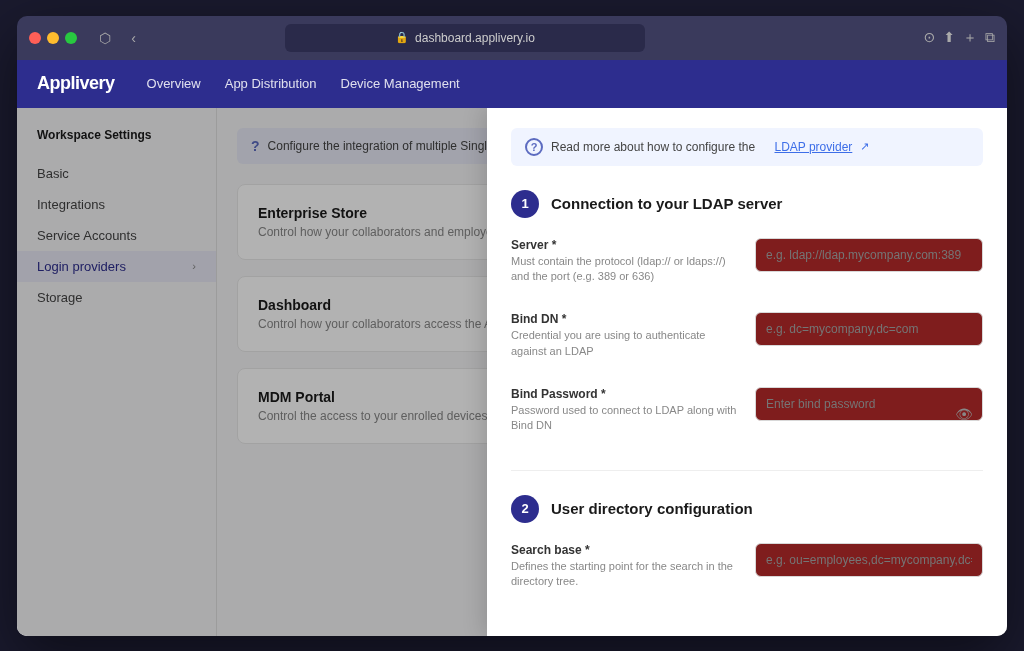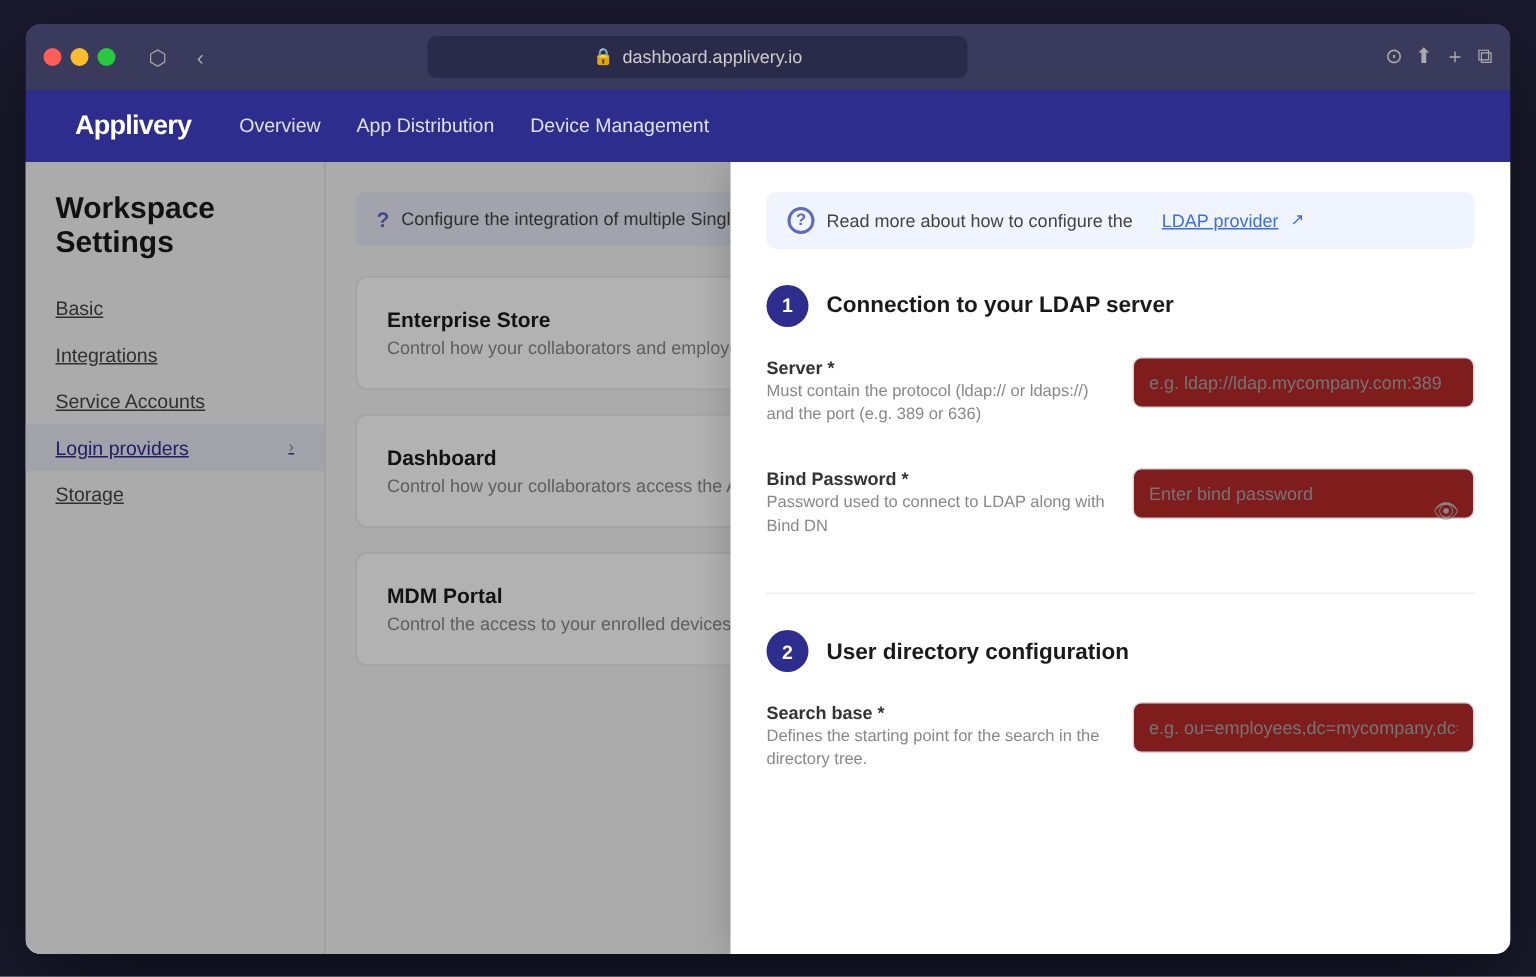--- a/index.html
+++ b/index.html
@@ -91,21 +91,20 @@
       gap: 24px;
       flex-shrink: 0;
     }
 
     .app-logo {
       color: white;
       font-size: 18px;
       font-weight: 700;
       letter-spacing: -0.5px;
       margin-right: 8px;
-      margin-left: 13px;
     }
 
     .nav-item {
       color: rgba(255,255,255,0.85);
       font-size: 13px;
       cursor: pointer;
       padding: 4px 0;
     }
 
     
@@ -120,35 +119,34 @@
     
     .sidebar {
       width: 200px;
       background: #f5f5f7;
       padding: 20px 0;
       flex-shrink: 0;
       border-right: 1px solid #e0e0e0;
     }
 
     .sidebar-title {
-      font-size: 20px;
+      font-size: 12px;
       font-weight: 700;
       color: #1a1a1a;
       padding: 0 20px 16px;
     }
 
     .sidebar-item {
       padding: 8px 20px;
       font-size: 13px;
       color: #444;
       cursor: pointer;
       display: flex;
       align-items: center;
       justify-content: space-between;
-      text-decoration: underline;
     }
 
     .sidebar-item.active {
       background: #e8e8f5;
       color: #2d2d8e;
       font-weight: 500;
     }
 
     .sidebar-item .chevron {
       color: #888;
@@ -474,20 +472,29 @@
             <div class="form-row">
               <div class="form-field">
                 <div class="field-label">Server *</div>
                 <div class="field-desc">Must contain the protocol (ldap:// or ldaps://) and the port (e.g. 389 or 636)</div>
               </div>
               <div class="form-field">
                 <input class="field-input" type="text" placeholder="e.g. ldap://ldap.mycompany.com:389" style="">
               </div>
             </div>
 
+            <div class="form-row">
+              <div class="form-field">
+                <div class="field-label">Bind DN *</div>
+                <div class="field-desc">Credential you are using to authenticate against an LDAP</div>
+              </div>
+              <div class="form-field">
+                <input class="field-input" type="text" placeholder="e.g. dc=mycompany,dc=com" style="">
+              </div>
+            </div>
 
             <div class="form-row">
               <div class="form-field">
                 <div class="field-label">Bind Password *</div>
                 <div class="field-desc">Password used to connect to LDAP along with Bind DN</div>
               </div>
               <div class="form-field field-input-wrap" style="position:relative;">
                 <input class="field-input" type="password" placeholder="Enter bind password" style="">
                 <span class="eye-icon">👁</span>
               </div>

